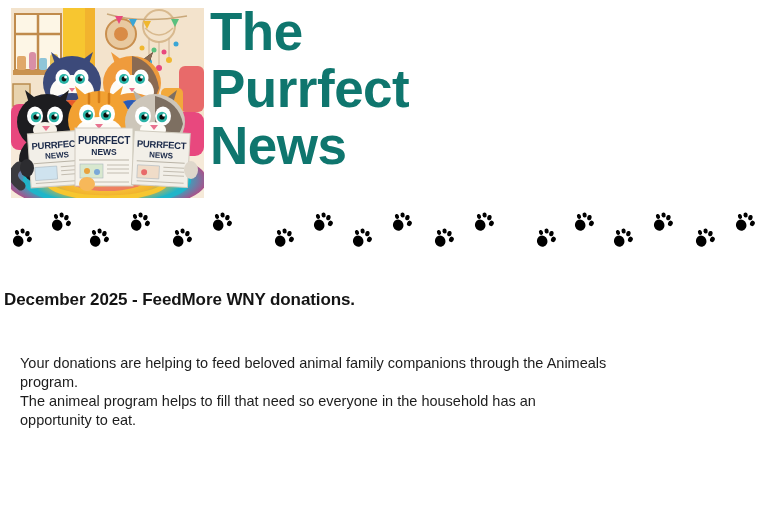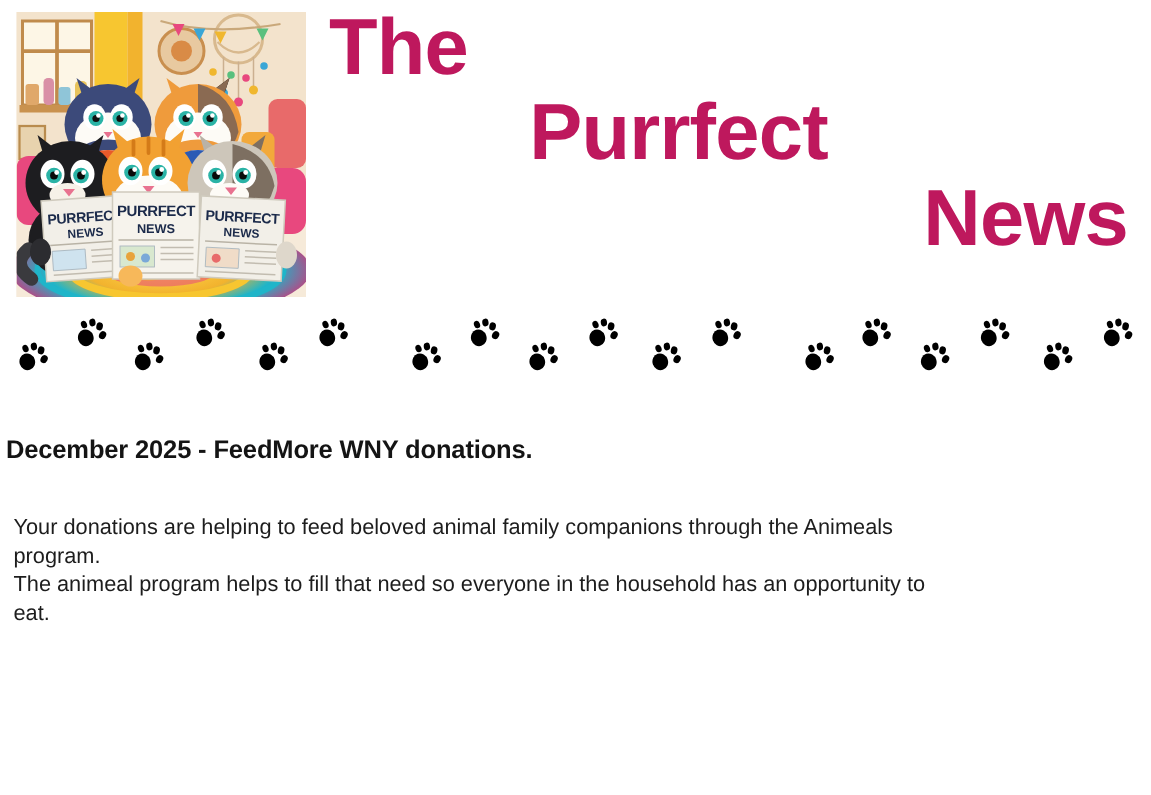--- a/index.html
+++ b/index.html
@@ -31,24 +31,23 @@
     overflow: hidden;
     background: #f4e2cf;
   }
   .hero-photo svg { display: block; }
 
   .title-block {
     position: absolute;
     left: 210px;
     top: 6px;
     width: 550px;
-    text-align: right;
     font-family: "Liberation Sans", sans-serif;
     font-weight: bold;
-    color: #be185d;
+    color: #0f766e;
     line-height: 0.98;
   }
   .title-line {
     display: block;
     font-size: 53px;
     letter-spacing: -0.5px;
     white-space: nowrap;
   }
   .title-line.l1 { padding-right: 448px; }
   .title-line.l2 { padding-right: 208px; margin-top: 5px; }
@@ -78,21 +77,21 @@
 
   h2.section-heading {
     margin: 0;
     font-size: 17px;
     font-weight: bold;
     color: #141414;
     letter-spacing: -0.1px;
     font-family: "Liberation Sans", sans-serif;
   }
   p.body-text {
-    margin: 5px;
+    margin: 16px;
     font-size: 14.5px;
     line-height: 19px;
     color: #1d1d1d;
     font-family: "Liberation Sans", sans-serif;
     white-space: pre-wrap;
   }
   .spacer-lg { height: 28px; }
   .spacer-md { height: 18px; }
   .spacer-sm { height: 10px; }
 

